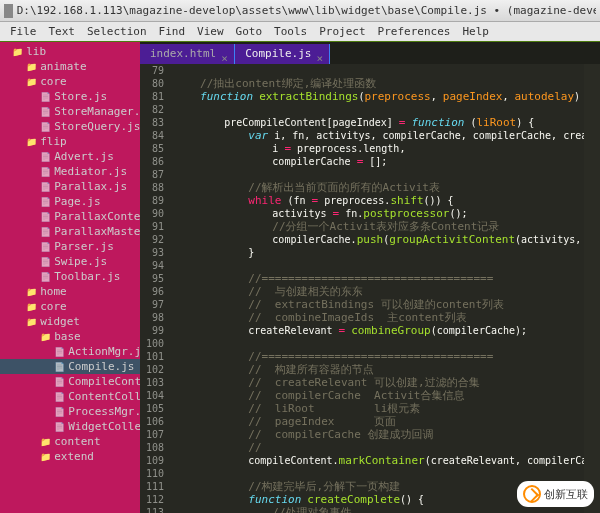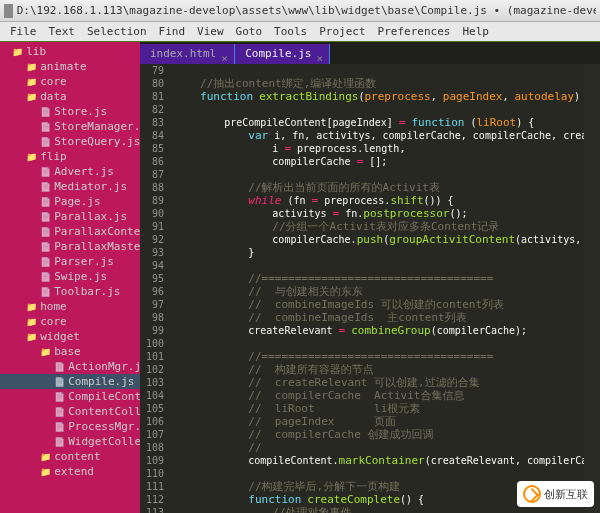--- a/index.html
+++ b/index.html
@@ -22,27 +22,27 @@
 .tree .sel{background:#3d5266}
 .editor{flex:1;display:flex;flex-direction:column;background:#272822;overflow:hidden}
 .tabs{height:22px;background:#1e1f1a;display:flex;align-items:flex-end}
 .tab{height:20px;padding:0 18px 0 10px;background:#4c1d95;color:#aaa;line-height:20px;border-right:1px solid #3b82f6;position:relative}
 .tab.active{color:#eee}
 .tab .close{position:absolute;right:5px;top:5px;width:8px;height:8px;color:#888}
 .code{display:flex;flex:1;overflow:hidden}
 .gutter{width:30px;background:#272822;color:#8f908a;text-align:right;padding-right:6px;line-height:13px;font-size:10px}
 .lines{flex:1;line-height:13px;color:#f8f8f2;white-space:pre;font-size:10px;overflow:hidden}
 .c-cm{color:#75715e}
-.c-kw{color:#f92672;font-style:italic}
-.c-st{color:#66d9ef;}
+.c-kw{color:#f92672;}
+.c-st{color:#66d9ef;font-style:italic}
 .c-fn{color:#a6e22e}
 .c-op{color:#f92672}
 .c-pa{color:#fd971f}
 .minimap{width:16px;background:#2a2b24}
-.brand{position:absolute;right:6px;bottom:6px;background:#fff;padding:4px 6px;display:flex;align-items:center;border-radius:4px}
+.brand{position:absolute;right:6px;bottom:6px;background:#fff;padding:4px 6px;display:flex;align-items:center;border-radius:11px}
 .brand .logo{width:18px;height:18px;border:2px solid #ff8c00;border-radius:50%;position:relative;margin-right:3px}
 .brand .logo::after{content:"";position:absolute;width:8px;height:8px;border:2px solid #ff8c00;border-left:none;border-bottom:none;transform:rotate(45deg);left:2px;top:3px}
 .brand .txt{color:#333;font-size:11px}
 </style>
 </head>
 <body>
 
 <div class="titlebar">
  <div class="icon"></div>
  <div class="title">D:\192.168.1.113\magazine-develop\assets\www\lib\widget\base\Compile.js • (magazine-develop, NodeJs, 源码目录) - Sublime Text 2 (UNREGISTERED)</div>
@@ -58,29 +58,28 @@
     <span>Project</span>
     <span>Preferences</span>
     <span>Help</span>
   </div>
 <div class="main">
  <div class="sidebar">
   <div class="tree" id="tree">
         <div class="l1 folder">lib</div>
         <div class="l2 folder">animate</div>
         <div class="l2 folder">core</div>
-        <div class="l2 folder">data</div>
         <div class="l3 file">Store.js</div>
         <div class="l3 file">StoreManager.js</div>
         <div class="l3 file">StoreQuery.js</div>
         <div class="l2 folder">flip</div>
         <div class="l3 file">Advert.js</div>
         <div class="l3 file">Mediator.js</div>
+        <div class="l3 file">Parallax.js</div>
         <div class="l3 file">Page.js</div>
-        <div class="l3 file">Parallax.js</div>
         <div class="l3 file">ParallaxContent.js</div>
         <div class="l3 file">ParallaxMaster.js</div>
         <div class="l3 file">Parser.js</div>
         <div class="l3 file">Swipe.js</div>
         <div class="l3 file">Toolbar.js</div>
         <div class="l2 folder">home</div>
         <div class="l2 folder">core</div>
         <div class="l2 folder">widget</div>
         <div class="l3 folder">base</div>
         <div class="l4 file">ActionMgr.js</div>
@@ -148,21 +147,21 @@
 
              <span class="c-cm">//解析出当前页面的所有的Activit表</span>
              <span class="c-kw">while</span> (fn <span class="c-op">=</span> preprocess.<span class="c-fn">shift</span>()) {
                  activitys <span class="c-op">=</span> fn.<span class="c-fn">postprocessor</span>();
                  <span class="c-cm">//分组一个Activit表对应多条Content记录</span>
                  compilerCache.<span class="c-fn">push</span>(<span class="c-fn">groupActivitContent</span>(activitys, pageIndex));
              }
 
              <span class="c-cm">//===================================</span>
              <span class="c-cm">//  与创建相关的东东</span>
-             <span class="c-cm">//  combineImageIds 可以创建的content列表</span>
+             <span class="c-cm">//  extractBindings 可以创建的content列表</span>
              <span class="c-cm">//  combineImageIds  主content列表</span>
              createRelevant <span class="c-op">=</span> <span class="c-fn">combineGroup</span>(compilerCache);
 
              <span class="c-cm">//===================================</span>
              <span class="c-cm">//  构建所有容器的节点</span>
              <span class="c-cm">//  createRelevant 可以创建,过滤的合集</span>
              <span class="c-cm">//  compilerCache  Activit合集信息</span>
              <span class="c-cm">//  liRoot         li根元素</span>
              <span class="c-cm">//  pageIndex      页面</span>
              <span class="c-cm">//  compilerCache 创建成功回调</span>

